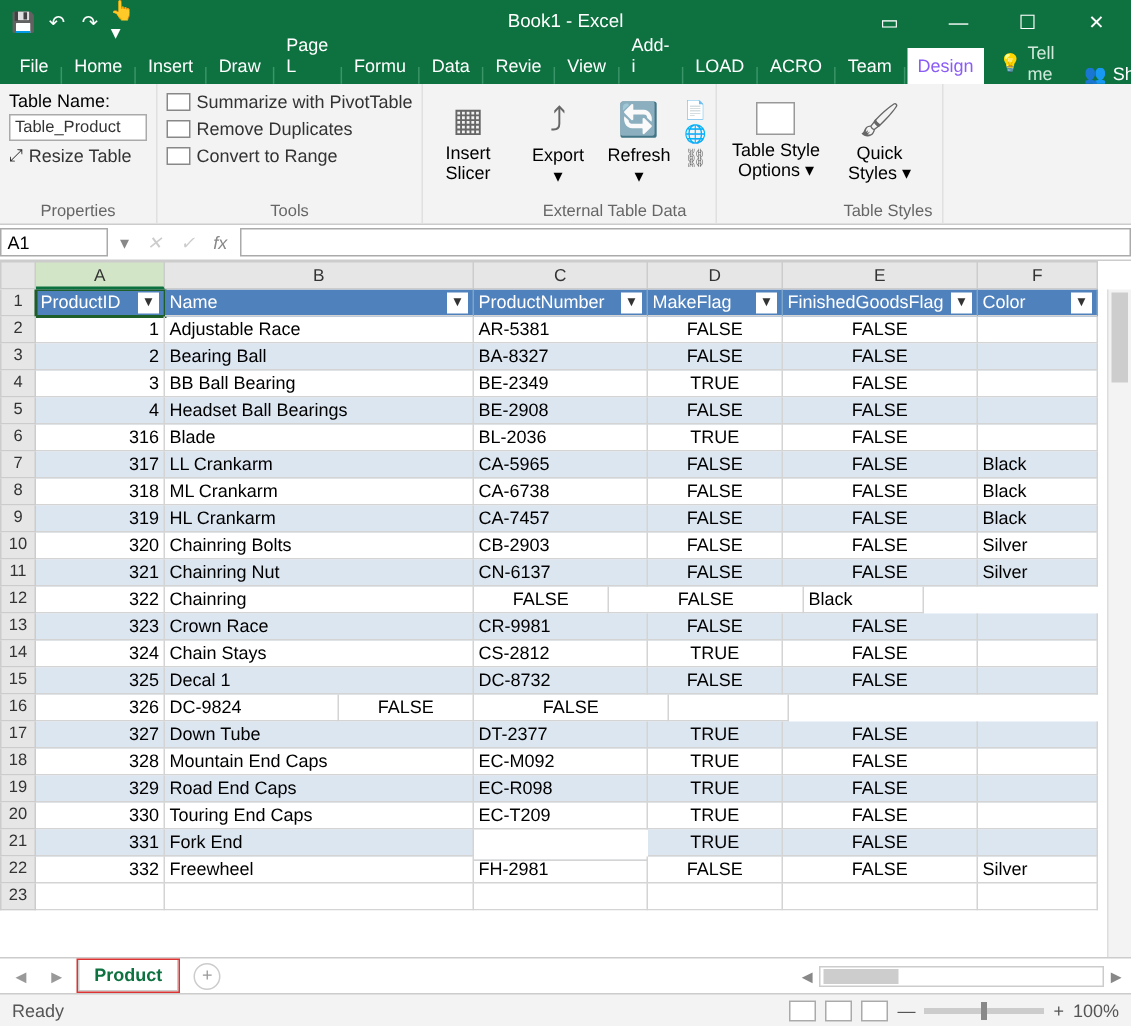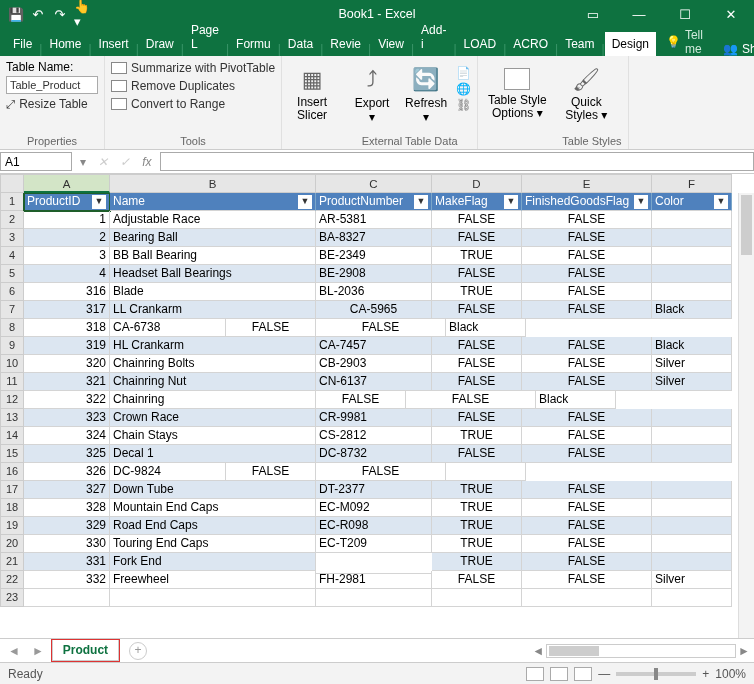--- a/index.html
+++ b/index.html
@@ -6,21 +6,21 @@
 body{width:754px;height:684px;background:#fff;overflow:hidden;display:flex;flex-direction:column}
 .titlebar{height:28px;background:#0e7240;color:#fff;display:flex;align-items:center;position:relative}
 .qat{display:flex;align-items:center;gap:6px;padding:0 8px}
 .qat-icon{width:16px;height:16px;display:flex;align-items:center;justify-content:center;color:#fff;font-size:13px}
 .title-center{position:absolute;left:50%;transform:translateX(-50%);font-size:12.5px;color:#fff}
 .win-btns{margin-left:auto;display:flex}
 .win-btn{width:46px;height:28px;display:flex;align-items:center;justify-content:center;color:#fff;font-size:13px}
 .tabs{height:28px;background:#0e7240;color:#fff;display:flex;align-items:flex-end;padding-left:6px;position:relative}
 .tab{padding:5px 7px 5px 7px;font-size:12px;cursor:pointer}
 .tab-sep{color:#3a9568}
-.tab.active{background:#fff;color:#000000}
+.tab.active{background:#fff;color:#8b5cf6}
 .tell{display:flex;align-items:center;gap:4px;padding:0 10px;color:#cfe9db}
 .share{display:flex;align-items:center;gap:4px;padding:0 10px;color:#fff}
 .smile{width:18px;height:18px;border-radius:50%;background:#ffcc00;margin:0 10px 5px 4px;position:relative}
 .smile:before{content:"";position:absolute;left:4px;top:5px;width:2px;height:2px;background:#333;border-radius:50%;box-shadow:8px 0 #333}
 .smile:after{content:"";position:absolute;left:4px;top:10px;width:10px;height:5px;border:1.5px solid #333;border-top:none;border-radius:0 0 8px 8px}
 .ribbon{height:94px;background:#f3f3f3;border-bottom:1px solid #ccc;display:flex}
 .rgroup{display:flex;flex-direction:column;border-right:1px solid #e0e0e0;padding:2px 6px 0 6px}
 .rgroup-body{flex:1;display:flex;align-items:flex-start;gap:6px;padding-top:2px}
 .rgroup-label{text-align:center;font-size:11px;color:#666;padding:2px 0}
 .rcol{display:flex;flex-direction:column;gap:2px}
@@ -289,28 +289,29 @@
         <div class="cell" style="width: 206px;">Blade</div>
         <div class="cell" style="width: 116px;">BL-2036</div>
         <div class="cell ta-c" style="width: 90px;">TRUE</div>
         <div class="cell ta-c" style="width: 130px;">FALSE</div>
         <div class="cell" style="width: 80px;"></div>
       </div>
       <div class="row alt">
         <div class="rh">7</div>
         <div class="cell ta-r" style="width: 86px;">317</div>
         <div class="cell" style="width: 206px;">LL Crankarm</div>
-        <div class="cell" style="width: 116px; text-align: center;">CA-5965</div>
+        <div class="cell" style="width: 116px;">CA-5965</div>
         <div class="cell ta-c" style="width: 90px;">FALSE</div>
         <div class="cell ta-c" style="width: 130px;">FALSE</div>
         <div class="cell" style="width: 80px;">Black</div>
       </div>
       <div class="row">
         <div class="rh">8</div>
         <div class="cell ta-r" style="width: 86px;">318</div>
+        <div class="cell" style="width: 206px;">ML Crankarm</div>
         <div class="cell" style="width: 116px;">CA-6738</div>
         <div class="cell ta-c" style="width: 90px;">FALSE</div>
         <div class="cell ta-c" style="width: 130px;">FALSE</div>
         <div class="cell" style="width: 80px;">Black</div>
       </div>
       <div class="row alt">
         <div class="rh">9</div>
         <div class="cell ta-r" style="width: 86px;">319</div>
         <div class="cell" style="width: 206px;">HL Crankarm</div>
         <div class="cell" style="width: 116px;">CA-7457</div>

